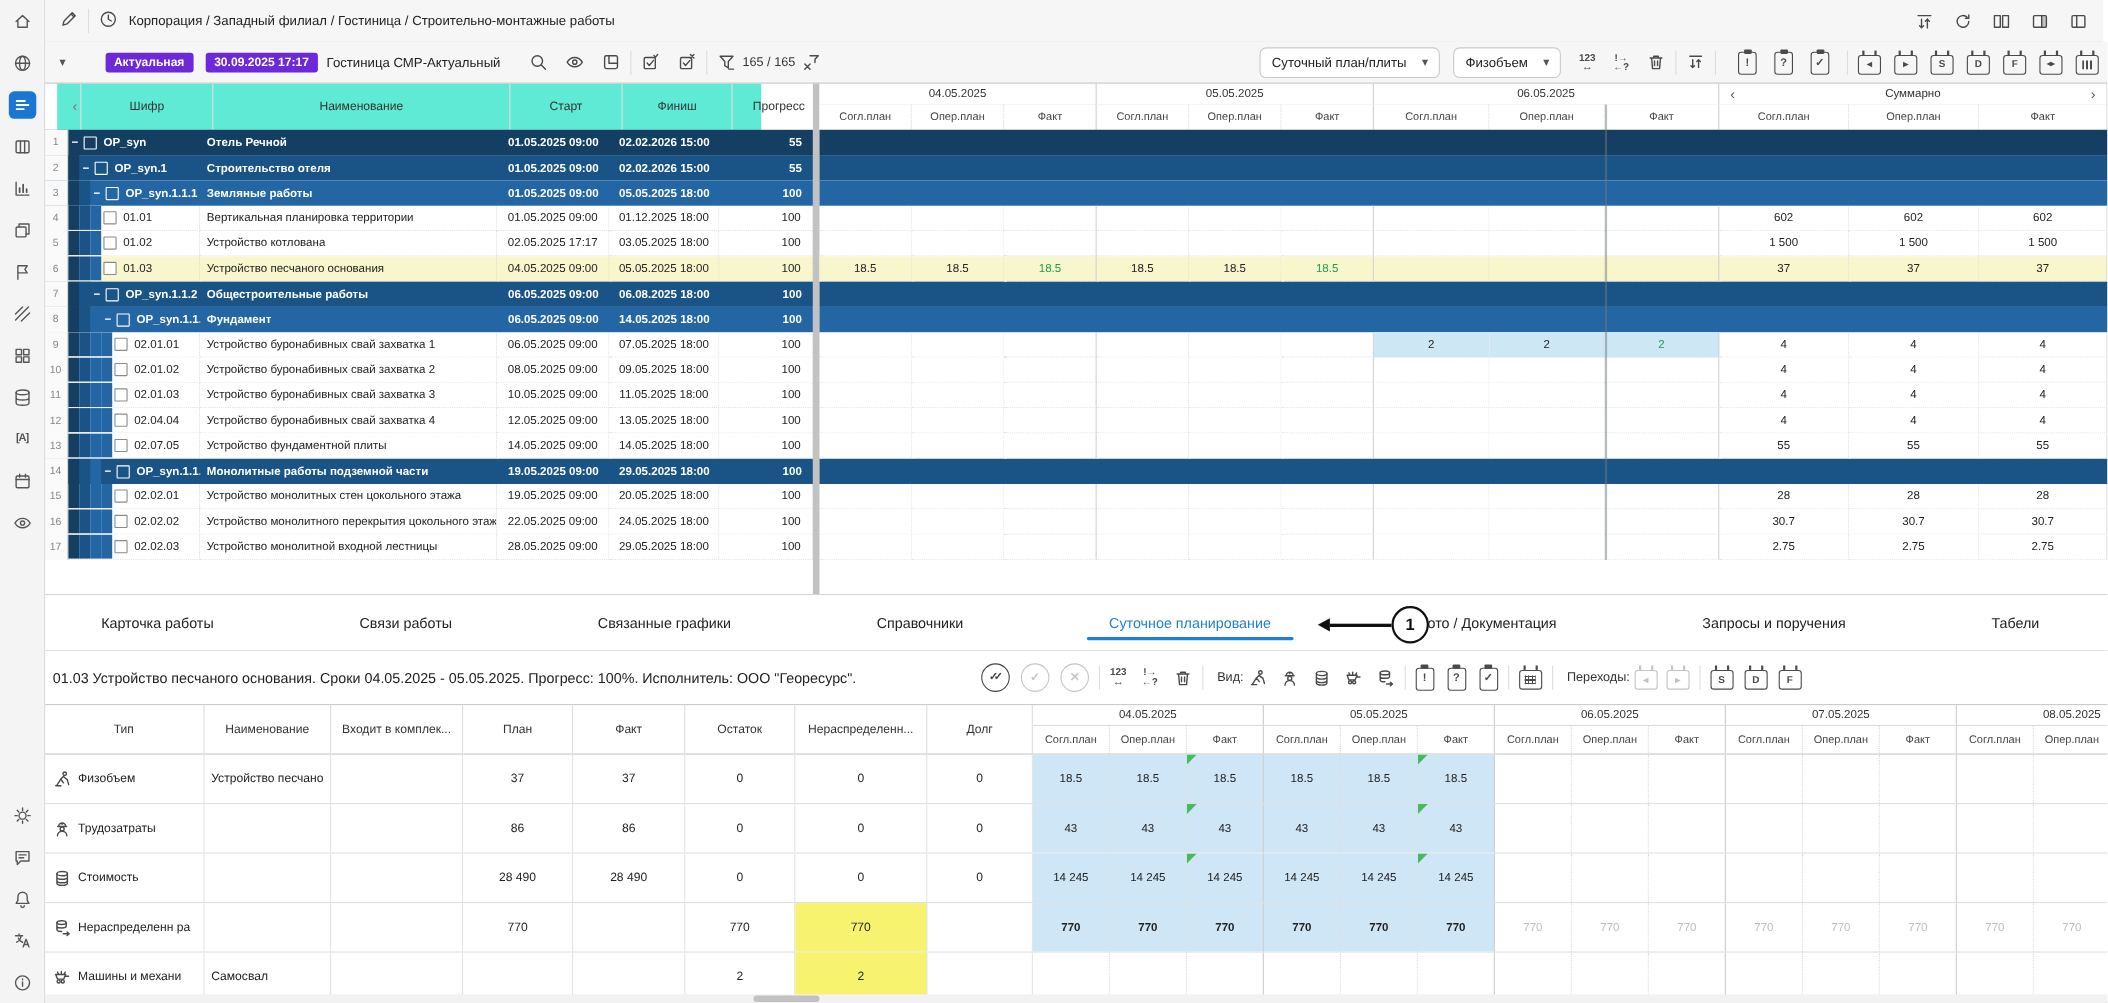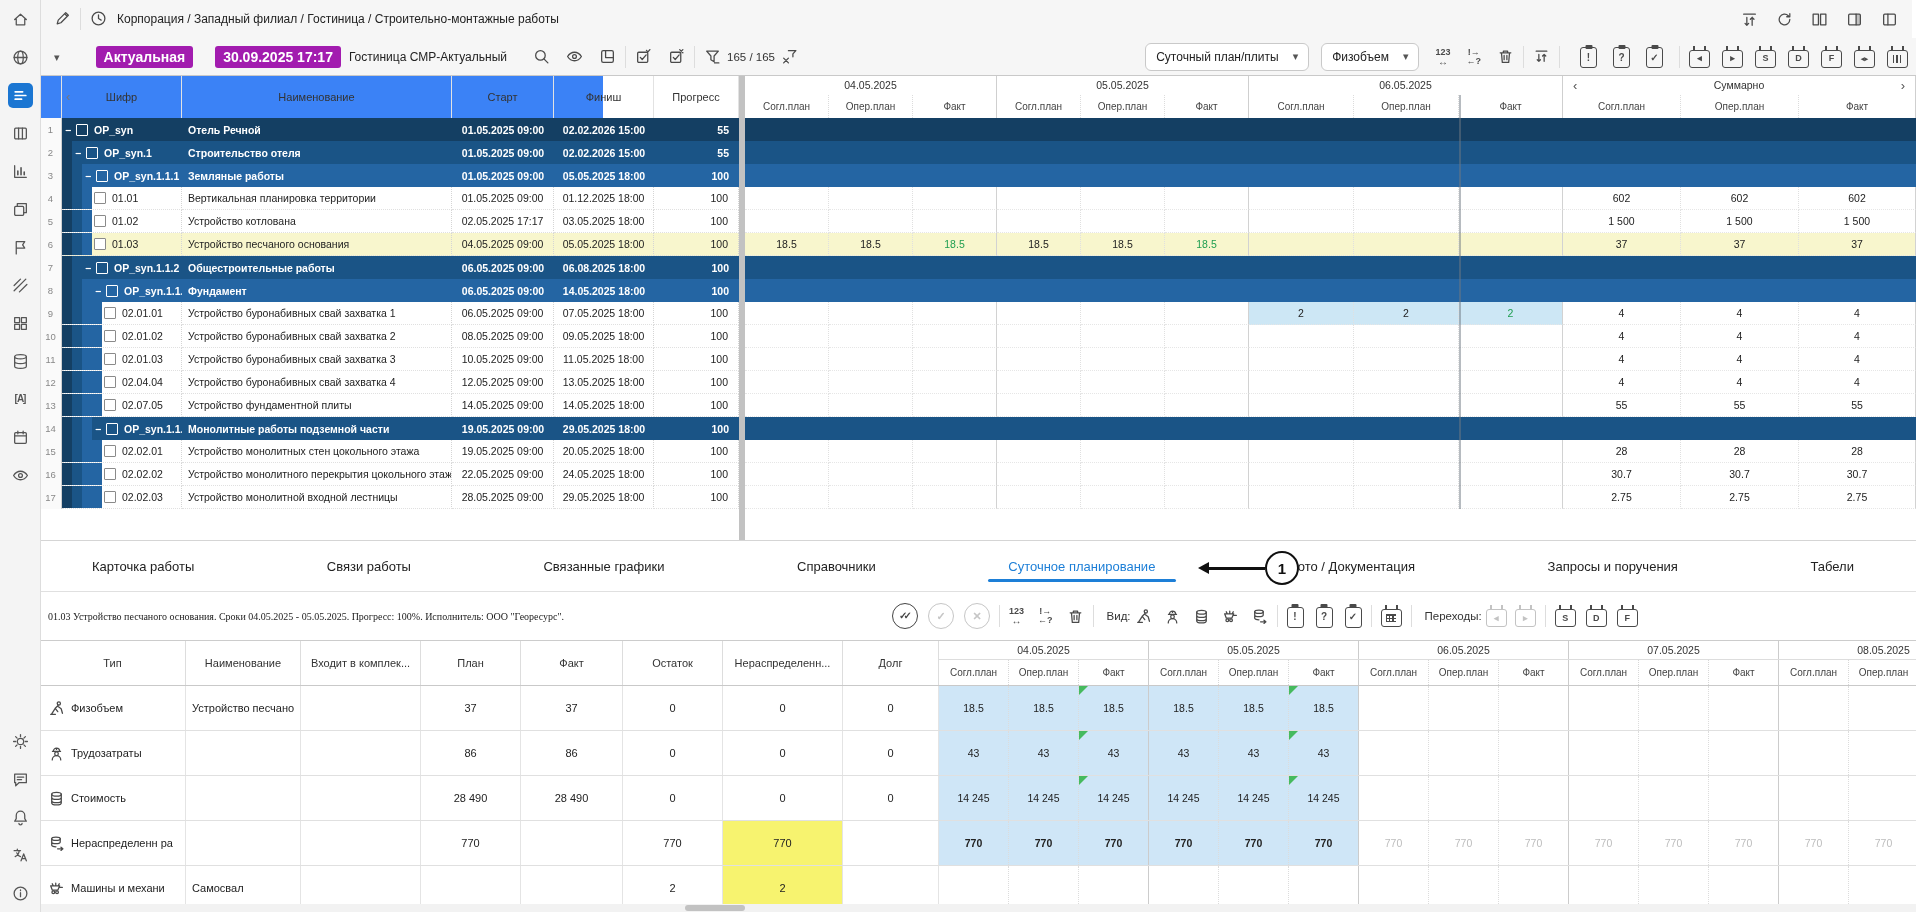--- a/index.html
+++ b/index.html
@@ -36,31 +36,31 @@
   .circ .dbl{letter-spacing:-4px;font-size:10px;margin-right:3px;}
   .vd{width:1px;height:22px;background:#ddd;margin:0 9px;flex:none;}
   .dd{font-size:11px;color:#555;}
   
   .row1{position:absolute;left:40px;top:0;width:1872px;height:38px;background:#f6f6f6;
     border-bottom:1px solid #ddd;display:flex;align-items:center;z-index:5;}
   .row2{position:absolute;left:40px;top:38px;width:1876px;height:37px;background:#f6f6f6;
     border-bottom:1px solid #c9c9c9;display:flex;align-items:center;z-index:5;}
   .crumb{font-size:12px;color:#222;margin-left:10px;white-space:nowrap;}
   .tbtn{margin-left:14px;}
-  .badge{background:#a21caf;color:#fff;border-radius:3px;padding:3px 8px;font-size:14px;font-weight:bold;white-space:nowrap;}
+  .badge{background:#6d28d9;color:#fff;border-radius:3px;padding:3px 8px;font-size:11px;font-weight:bold;white-space:nowrap;}
   .planname{font-size:12px;color:#222;margin-left:8px;white-space:nowrap;}
   .count{font-size:11.5px;color:#333;margin:0 6px;white-space:nowrap;}
   .select{background:#fff;border:1px solid #c9c9c9;border-radius:6px;height:26px;display:inline-flex;
     align-items:center;padding:0 10px;gap:14px;font-size:12px;color:#222;white-space:nowrap;}
   .r1right{margin-left:auto;display:flex;align-items:center;gap:18px;margin-right:14px;}
   .icorow{display:flex;align-items:center;gap:16px;}
   
   .upper{position:absolute;left:40px;top:75px;width:1876px;height:465px;background:#fff;overflow:hidden;}
-  .lg-head{position:absolute;left:0;top:0;width:563px;height:43px;display:grid;
-    grid-template-columns:22px 120px 270px 102px 100px 85px;border-bottom:1px solid #c9c9c9;background:#3b82f6;}
+  .lg-head{position:absolute;left:12px;top:0;width:640px;height:43px;display:grid;
+    grid-template-columns:22px 120px 270px 102px 100px 85px;border-bottom:1px solid #c9c9c9;background:#5eead4;}
   .lg-head .hc{display:flex;align-items:center;justify-content:center;font-size:11px;color:#333;
     border-right:1px solid #e2e2e2;overflow:hidden;}
   .collapse-arrow{position:absolute;left:26px;top:14px;font-size:13px;color:#777;z-index:2;}
   .lgrid{position:absolute;left:0;top:43px;width:699px;}
   .lrow{display:grid;grid-template-columns:22px 120px 270px 102px 100px 85px;height:23px;font-size:10.5px;}
   .lrow .c{display:flex;align-items:center;overflow:hidden;white-space:nowrap;}
   .lrow .num{justify-content:center;background:#fafafa;border-right:1px solid #d0d0d0;color:#888;font-size:9.5px;}
   .lrow.plain .c:not(.num),.lrow.ysel .c:not(.num){border-right:1px dotted #d5d5d5;border-bottom:1px dotted #e0e0e0;}
   .lrow.ysel{background:#f8f6cd;}
   .lrow.bar{color:#fff;font-weight:bold;}
@@ -111,21 +111,21 @@
   .tab.active{color:#1d7fd7;}
   .tab.active::after{content:'';position:absolute;left:-12%;bottom:6px;width:124%;height:3px;background:#1d7fd7;border-radius:2px;}
   .callout{position:absolute;left:1158px;top:10px;display:flex;align-items:center;z-index:9;}
   .ahead{width:0;height:0;border-top:6px solid transparent;border-bottom:6px solid transparent;border-right:11px solid #101010;}
   .aline{width:56px;height:3px;background:#101010;}
   .acirc{width:30px;height:30px;border:2.5px solid #101010;border-radius:50%;background:#fff;
     display:flex;align-items:center;justify-content:center;font-size:15px;font-weight:bold;color:#101010;}
   
   .detailbar{position:absolute;left:40px;top:592px;width:1876px;height:48px;background:#fff;
     display:flex;align-items:center;padding-left:8px;box-sizing:border-box;z-index:4;}
-  .info{font-size:10px;color:#222;width:844px;flex:none;white-space:nowrap;overflow:hidden;font-family:Liberation Serif, serif;}
+  .info{font-size:13px;color:#222;width:844px;flex:none;white-space:nowrap;overflow:hidden;}
   .lbl{font-size:11.5px;color:#333;margin:0 4px;white-space:nowrap;}
   .dgrp{display:flex;align-items:center;gap:12px;}
   
   .bottom{position:absolute;left:40px;top:640px;width:1876px;height:272px;background:#fff;overflow:hidden;}
   .bt-head{display:flex;border-top:1px solid #ccc;border-bottom:1px solid #c9c9c9;width:1949px;}
   .bt-left-heads{display:grid;grid-template-columns:146px 115px 120px 100px 102px 100px 120px 96px;width:899px;flex:none;}
   .blh{height:44px;display:flex;align-items:center;justify-content:center;font-size:11px;color:#333;
     border-right:1px solid #ddd;overflow:hidden;white-space:nowrap;}
   .bt-right-heads{width:1050px;flex:none;}
   .bdates{display:grid;grid-template-columns:repeat(5,210px);height:18px;border-bottom:1px solid #ddd;}
@@ -343,21 +343,21 @@
           </svg>
         </span>
       </span>
   </header>
 
   <div class="row2">
     <span class="tbtn" id="dd-slot"><span class="ico ">
           <span class="dd">▾</span>
         </span></span>
     <span class="badge" style="margin-left:36px">Актуальная</span>
-    <span class="badge" style="margin-left:22px">30.09.2025 17:17</span>
+    <span class="badge" style="margin-left:11px">30.09.2025 17:17</span>
     <span class="planname">Гостиница СМР-Актуальный</span>
     <span class="icorow" style="margin-left:26px" id="tb-a">
         <span class="ico ">
           <svg viewBox="0 0 16 16" width="17" height="17" fill="none" stroke="currentColor" stroke-width="1.2" stroke-linecap="round" stroke-linejoin="round">
             <circle cx="7" cy="7" r="4.5"></circle>
             <path d="M10.5 10.5 14 14"></path>
           </svg>
         </span>
         <span class="ico ">
           <svg viewBox="0 0 16 16" width="17" height="17" fill="none" stroke="currentColor" stroke-width="1.2" stroke-linecap="round" stroke-linejoin="round">

